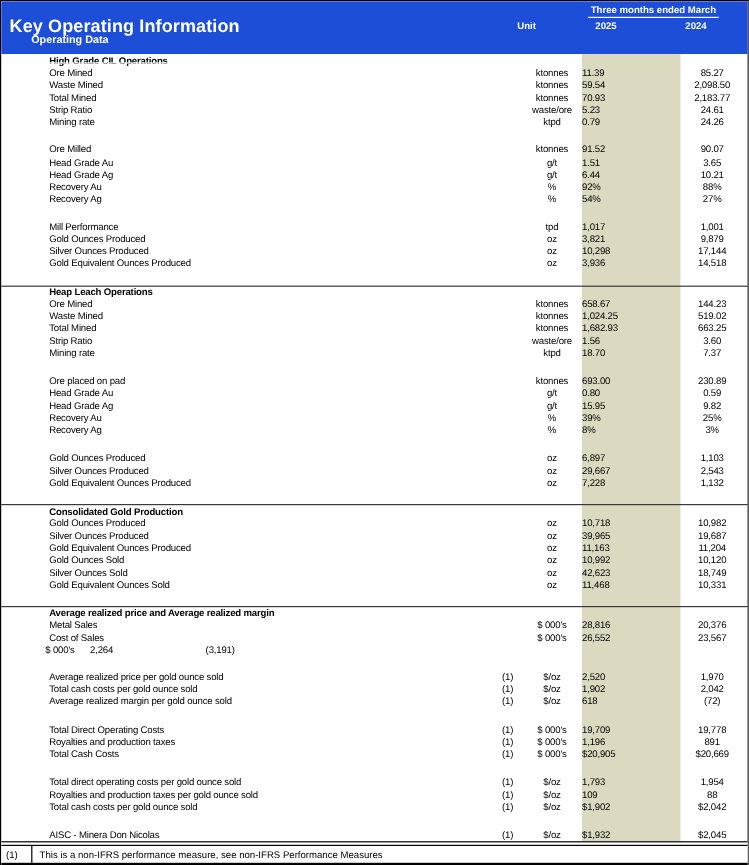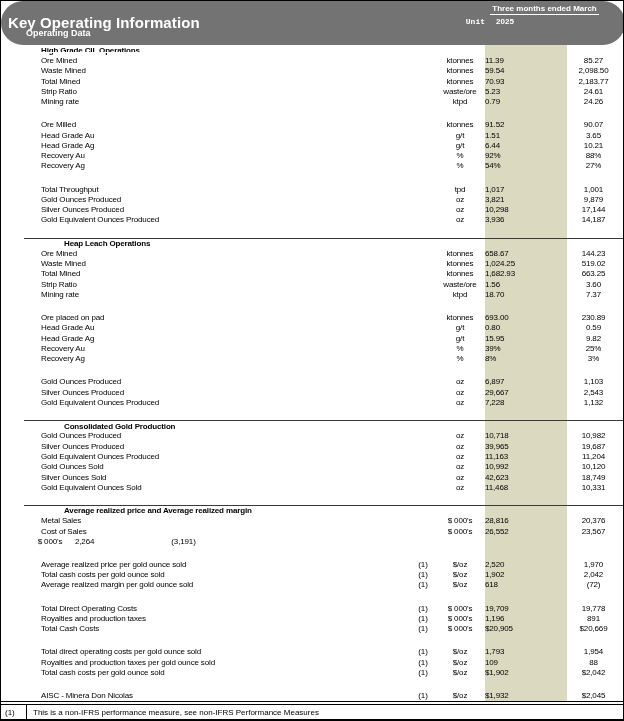--- a/index.html
+++ b/index.html
@@ -8,32 +8,32 @@
     position:relative; width:624px; height:721px; background:#fff;
     border-left:1px solid #000; border-right:1px solid #000; border-top:1px solid #000;
     overflow:hidden;
     font-family:"Liberation Sans", sans-serif; color:#000;
   }
   
   .hdr { position:absolute; top:0; left:0; width:624px; height:44px; background:#000; color:#fff; z-index:3; }
   .hdr-period { position:absolute; top:3px; left:463px; width:161px; text-align:center; font-size:8px; font-weight:bold; }
   .hdr-period span { display:inline-block; border-bottom:1px solid #fff; padding:0 2px 1px 2px; }
   .hdr-title { position:absolute; top:13px; left:7px; font-size:15px; font-weight:bold; letter-spacing:0.1px; }
-  .hdr-unit { position:absolute; top:16px; left:430px; width:54px; text-align:right; font-size:8px; font-weight:bold;font-family:Liberation Mono, monospace; }
+  .hdr-unit { position:absolute; top:16px; left:430px; width:54px; text-align:left; font-size:8px; font-weight:bold; }
   .hdr-y25  { position:absolute; top:16px; left:478px; width:52px; text-align:center; font-size:8px; font-weight:bold; }
-  .hdr-y24  { position:absolute; top:16px; left:553px; width:52px; text-align:center; font-size:8px; font-weight:bold;margin-top:33px; }
+  .hdr-y24  { position:absolute; top:16px; left:553px; width:52px; text-align:center; font-size:8px; font-weight:bold; }
   .hdr-sub  { position:absolute; top:27px; left:25px; width:387px; font-size:9px; font-weight:bold;
               border-bottom:1px solid #fff; padding-bottom:14px; }
   
   .beige { position:absolute; left:484px; top:44px; width:82px; height:656px; z-index:0; }
   
   .rows { position:absolute; top:44px; left:0; width:624px; z-index:1; }
   .row { display:flex; height:10.3px; align-items:center; font-size:8px; letter-spacing:-0.15px; }
   .row.section { font-weight:bold; }
-  .row.bt { border-top:1px solid #3a3a3a;margin-left:23px; }
+  .row.bt { border-top:1px solid #3a3a3a; }
   .row.blank { height:12.8px; }
   .c { white-space:nowrap; overflow:visible; }
   .c-label { flex:1; padding-left:40px; }
   .c-note  { width:24px; text-align:center; }
   .c-unit  { width:50px; text-align:center; }
   .c-v25   { width:82px; text-align:left; padding-right:7px; }
   .c-v24   { width:58px; text-align:center; padding-right:5px; }
   
   .dline { position:absolute; top:700px; left:0; width:624px; height:4px;
            border-top:1px solid #000; border-bottom:1px solid #000; z-index:2; background:#fff; }
@@ -41,21 +41,21 @@
            display:flex; align-items:center; font-size:8px; z-index:2; background:#fff; }
   .foot-ref  { width:26px; padding-left:4px; border-right:1px solid #000; height:100%; display:flex; align-items:center; }
   .foot-text { padding-left:6px; }
   .bbar { position:absolute; top:718px; left:0; width:624px; height:3px; background:#000; z-index:4; }
 </style>
 </head>
 <body>
 
 <div class="sheet">
 
-  <div class="hdr" style="background: #737373; border-radius: 22px;">
+  <div class="hdr" style="background: #1d4ed8;">
     <div class="hdr-period">
       <span>Three months ended March</span>
     </div>
     <div class="hdr-title">Key Operating Information</div>
     <div class="hdr-unit">Unit</div>
     <div class="hdr-y25">2025</div>
     <div class="hdr-y24">2024</div>
     <div class="hdr-sub">Operating Data</div>
   </div>
 
@@ -135,21 +135,21 @@
       </div>
       <div class="row item">
         <div class="c c-label">Recovery Ag</div>
         <div class="c c-note"></div>
         <div class="c c-unit">%</div>
         <div class="c c-v25">54%</div>
         <div class="c c-v24">27%</div>
       </div>
       <div class="row blank"></div>
       <div class="row item">
-        <div class="c c-label">Total Throughput</div>
+        <div class="c c-label">Mill Performance</div>
         <div class="c c-note"></div>
         <div class="c c-unit">tpd</div>
         <div class="c c-v25">1,017</div>
         <div class="c c-v24">1,001</div>
       </div>
       <div class="row item">
         <div class="c c-label">Gold Ounces Produced</div>
         <div class="c c-note"></div>
         <div class="c c-unit">oz</div>
         <div class="c c-v25">3,821</div>
@@ -160,21 +160,21 @@
         <div class="c c-note"></div>
         <div class="c c-unit">oz</div>
         <div class="c c-v25">10,298</div>
         <div class="c c-v24">17,144</div>
       </div>
       <div class="row item">
         <div class="c c-label">Gold Equivalent Ounces Produced</div>
         <div class="c c-note"></div>
         <div class="c c-unit">oz</div>
         <div class="c c-v25">3,936</div>
-        <div class="c c-v24">14,187</div>
+        <div class="c c-v24">14,518</div>
       </div>
       <div class="row blank"></div>
       <div class="row section bt">
         <div class="c c-label">Heap Leach Operations</div>
         <div class="c c-note"></div>
         <div class="c c-unit"></div>
         <div class="c c-v25"></div>
         <div class="c c-v24"></div>
       </div>
       <div class="row item">

